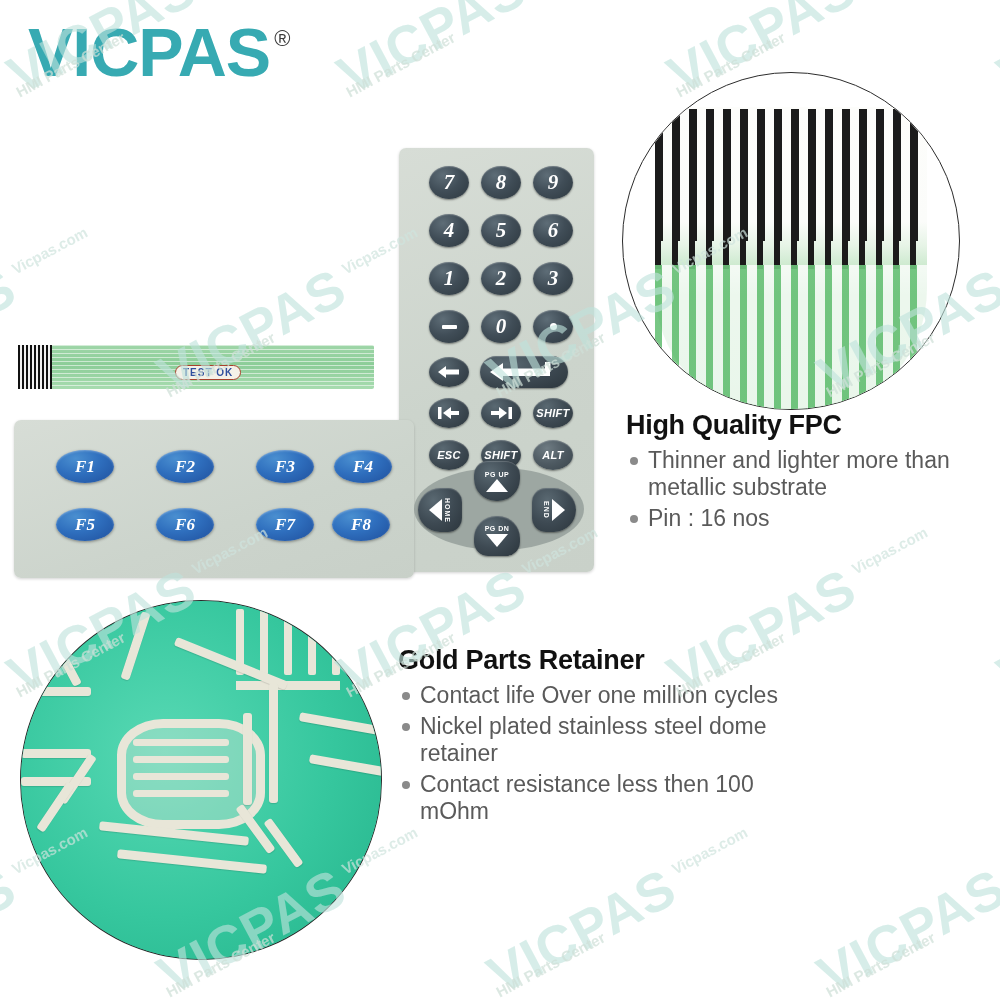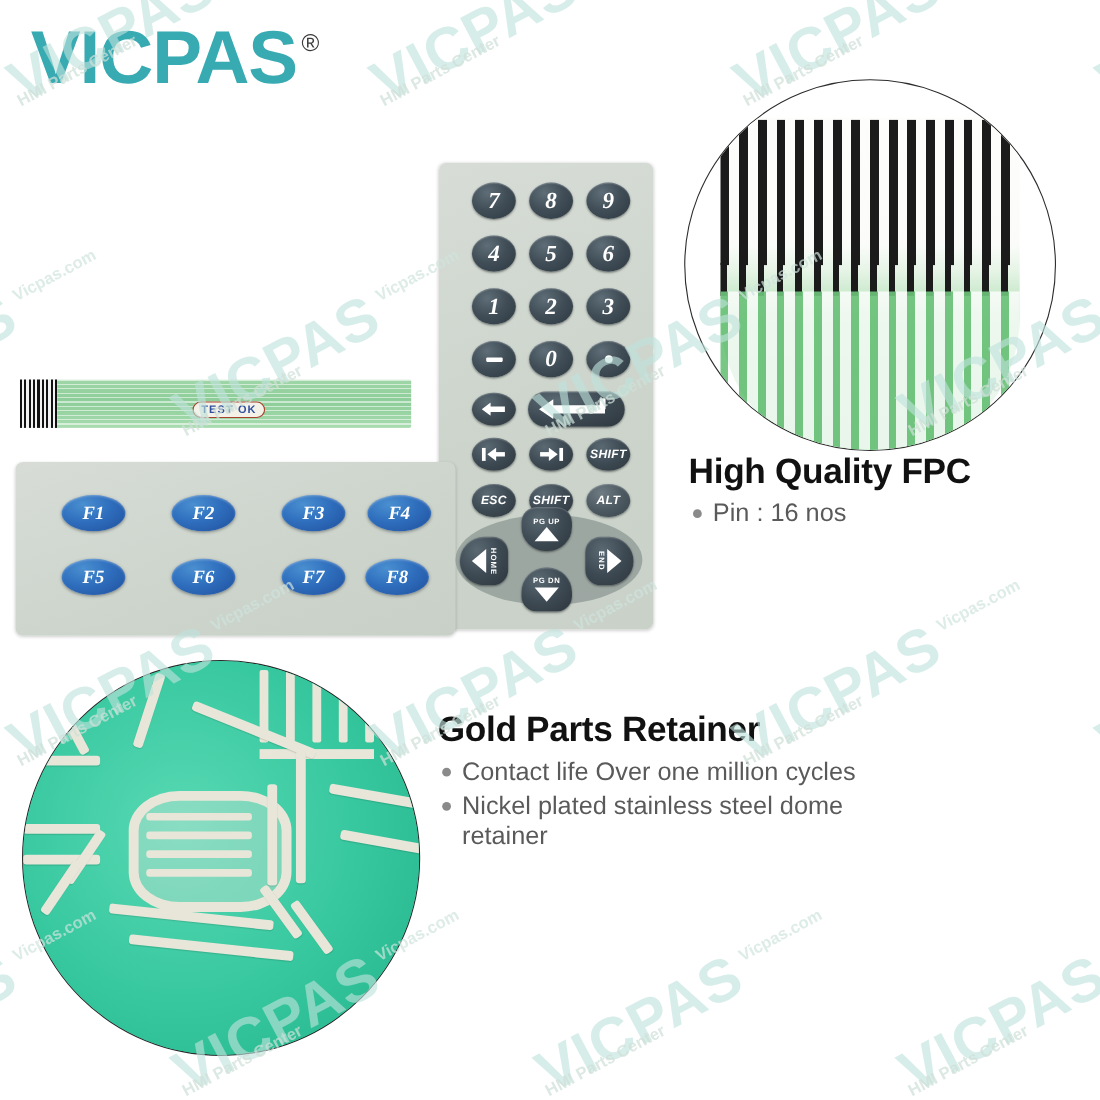--- a/index.html
+++ b/index.html
@@ -165,21 +165,21 @@
     position:absolute;left:215px;top:8px;width:104px;height:72px;
     border-bottom:9px solid #e8e6d8;
   }
   .comb i{position:absolute;top:0;width:8px;height:66px;background:#e8e6d8;border-radius:2px;}
 
   
   .block{position:absolute;z-index:25;}
   .blk-fpc{left:626px;top:410px;width:360px;}
   .blk-dome{left:398px;top:645px;width:400px;}
   .blk-title{
-    font-size:32px;font-weight:700;color:#111;margin:0 0 6px 0;
+    font-size:27px;font-weight:700;color:#111;margin:0 0 6px 0;
     font-family:"Liberation Sans",sans-serif;letter-spacing:-.3px;
   }
   .bullets{list-style:none;margin:0;padding:0;}
   .bullets li{
     position:relative;padding-left:22px;margin-bottom:4px;
     font-size:23px;line-height:1.17;color:#5a5a5a;
     font-family:"Liberation Sans",sans-serif;
   }
   .bullets li::before{
     content:"";position:absolute;left:4px;top:10px;width:8px;height:8px;
@@ -315,29 +315,31 @@
     <div class="trace" style="left:96px;top:256px;width:150px;height:9px;transform:rotate(6deg);"></div>
     <div class="trace" style="left:230px;top:200px;width:9px;height:56px;transform:rotate(-36deg);"></div>
     <div class="trace" style="left:258px;top:214px;width:9px;height:56px;transform:rotate(-36deg);"></div>
     <div class="trace" style="left:278px;top:118px;width:80px;height:9px;transform:rotate(10deg);"></div>
     <div class="trace" style="left:288px;top:160px;width:80px;height:9px;transform:rotate(10deg);"></div>
   </div>
 
   <div class="block blk-fpc">
     <div class="blk-title">High Quality FPC</div>
     <ul class="bullets">
+      <li>Thinner and lighter more than metallic substrate</li>
       <li>Pin : 16 nos</li>
     </ul>
   </div>
 
   <div class="block blk-dome">
     <div class="blk-title">Gold Parts Retainer</div>
     <ul class="bullets">
       <li>Contact life Over one million cycles</li>
       <li>Nickel plated stainless steel dome retainer</li>
+      <li>Contact resistance less then 100 mOhm</li>
     </ul>
   </div>
 
   <div class="wm-layer" id="wm-layer">
       <div class="wm-big" style="left: 0px; top: 0px;">VICPAS</div>
       <div class="wm-small" style="left: 10px; top: 56px;">HMI Parts Center</div>
       <div class="wm-big" style="left: 330px; top: 0px;">VICPAS</div>
       <div class="wm-small" style="left: 340px; top: 56px;">HMI Parts Center</div>
       <div class="wm-big" style="left: 660px; top: 0px;">VICPAS</div>
       <div class="wm-small" style="left: 670px; top: 56px;">HMI Parts Center</div>

